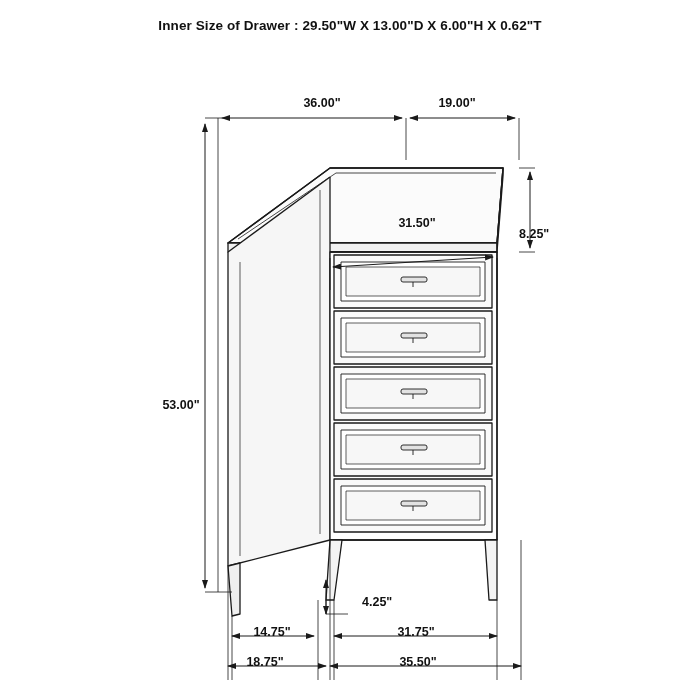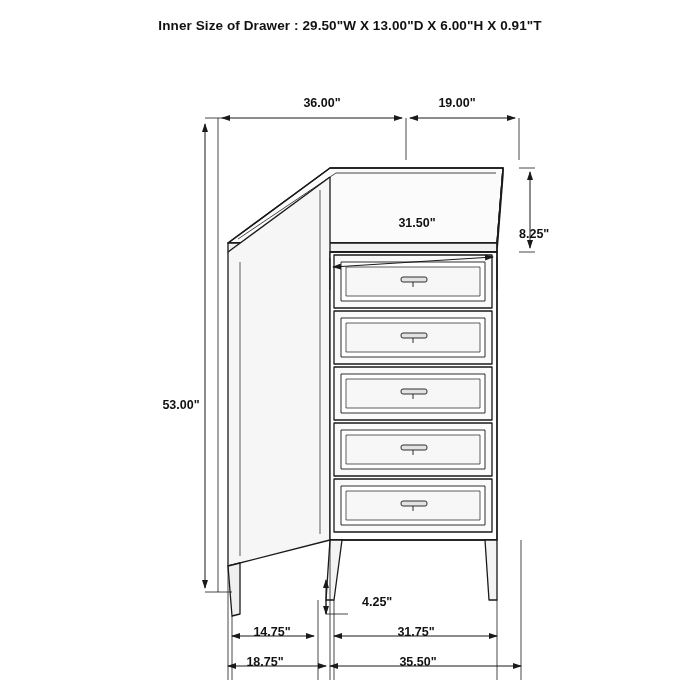--- a/index.html
+++ b/index.html
@@ -43,21 +43,21 @@
     font-size: 12.5px;
     font-weight: bold;
     fill: #111111;
   }
 </style>
 </head>
 <body>
 
 <div id="stage">
 
-  <div class="title">Inner Size of Drawer : 29.50"W X 13.00"D X 6.00"H X 0.91"T</div>
+  <div class="title">Inner Size of Drawer : 29.50"W X 13.00"D X 6.00"H X 0.62"T</div>
 
   <svg class="diagram" viewBox="0 0 700 700">
     <defs>
       <marker id="arrS" markerWidth="9" markerHeight="9" refX="8" refY="3" orient="auto" markerUnits="strokeWidth">
         <path d="M0,0 L9,3 L0,6 z" fill="#1a1a1a"></path>
       </marker>
       <marker id="arrE" markerWidth="9" markerHeight="9" refX="1" refY="3" orient="auto" markerUnits="strokeWidth">
         <path d="M9,0 L0,3 L9,6 z" fill="#1a1a1a"></path>
       </marker>
     </defs>

